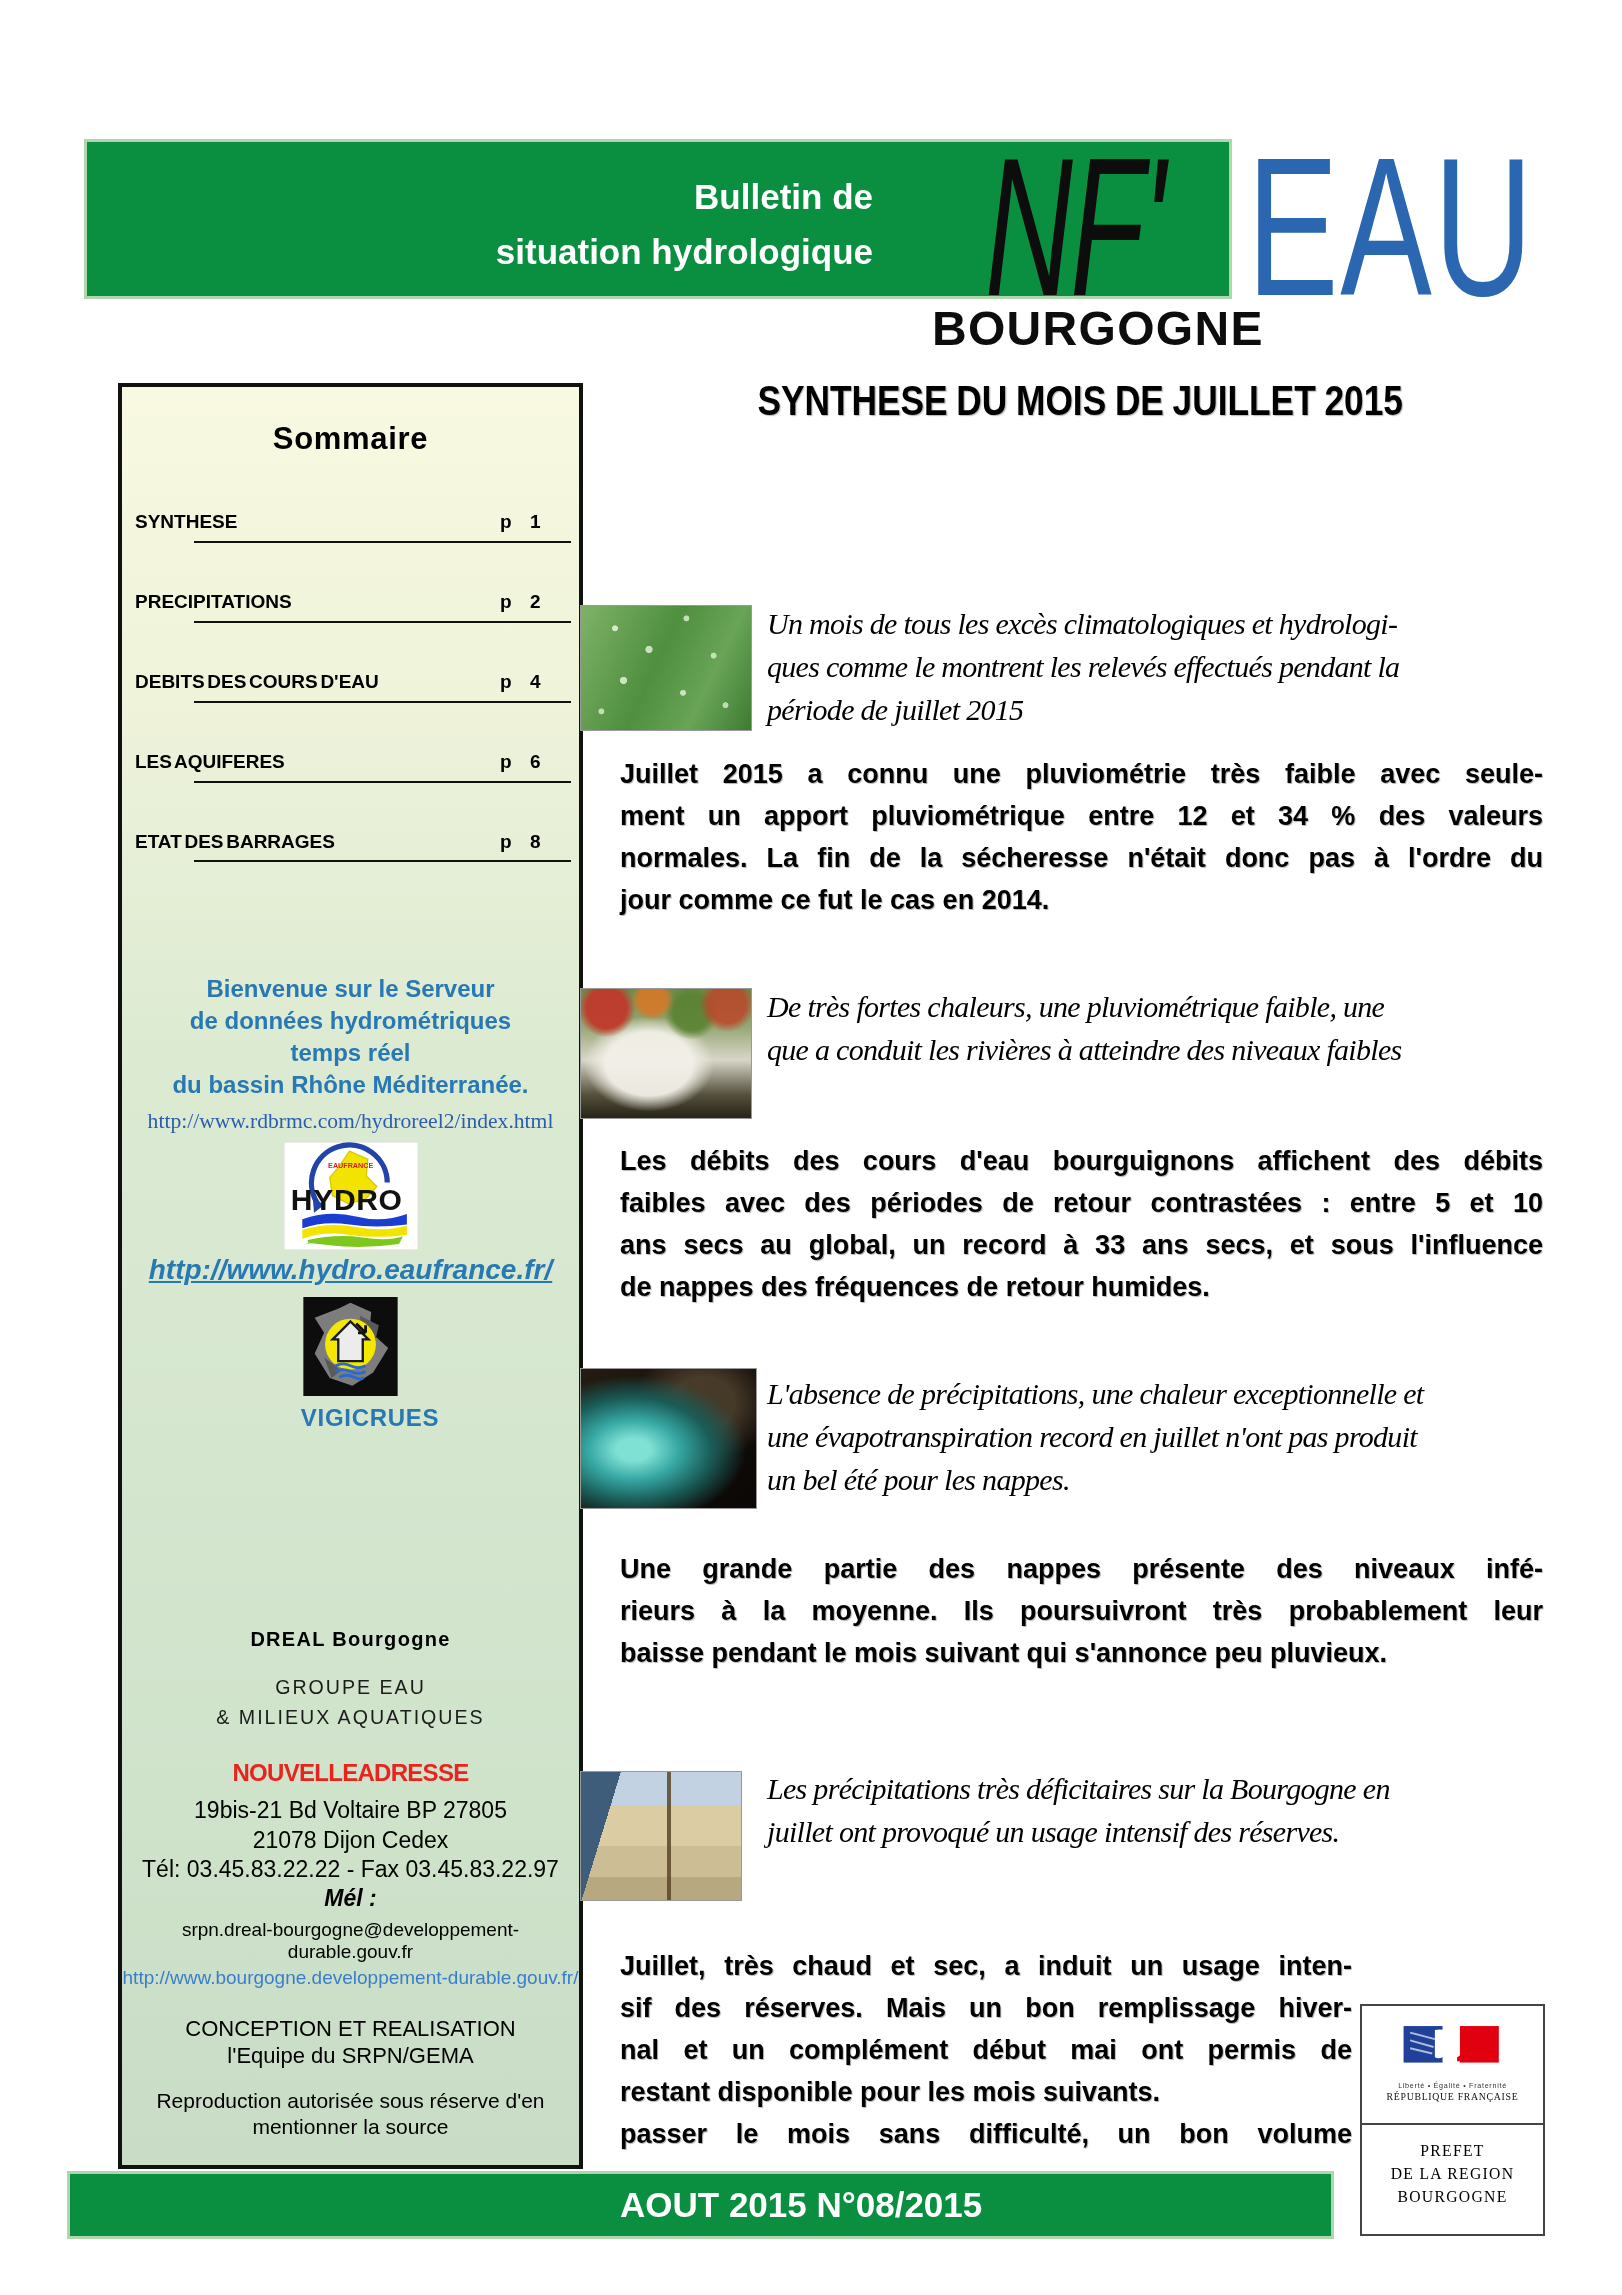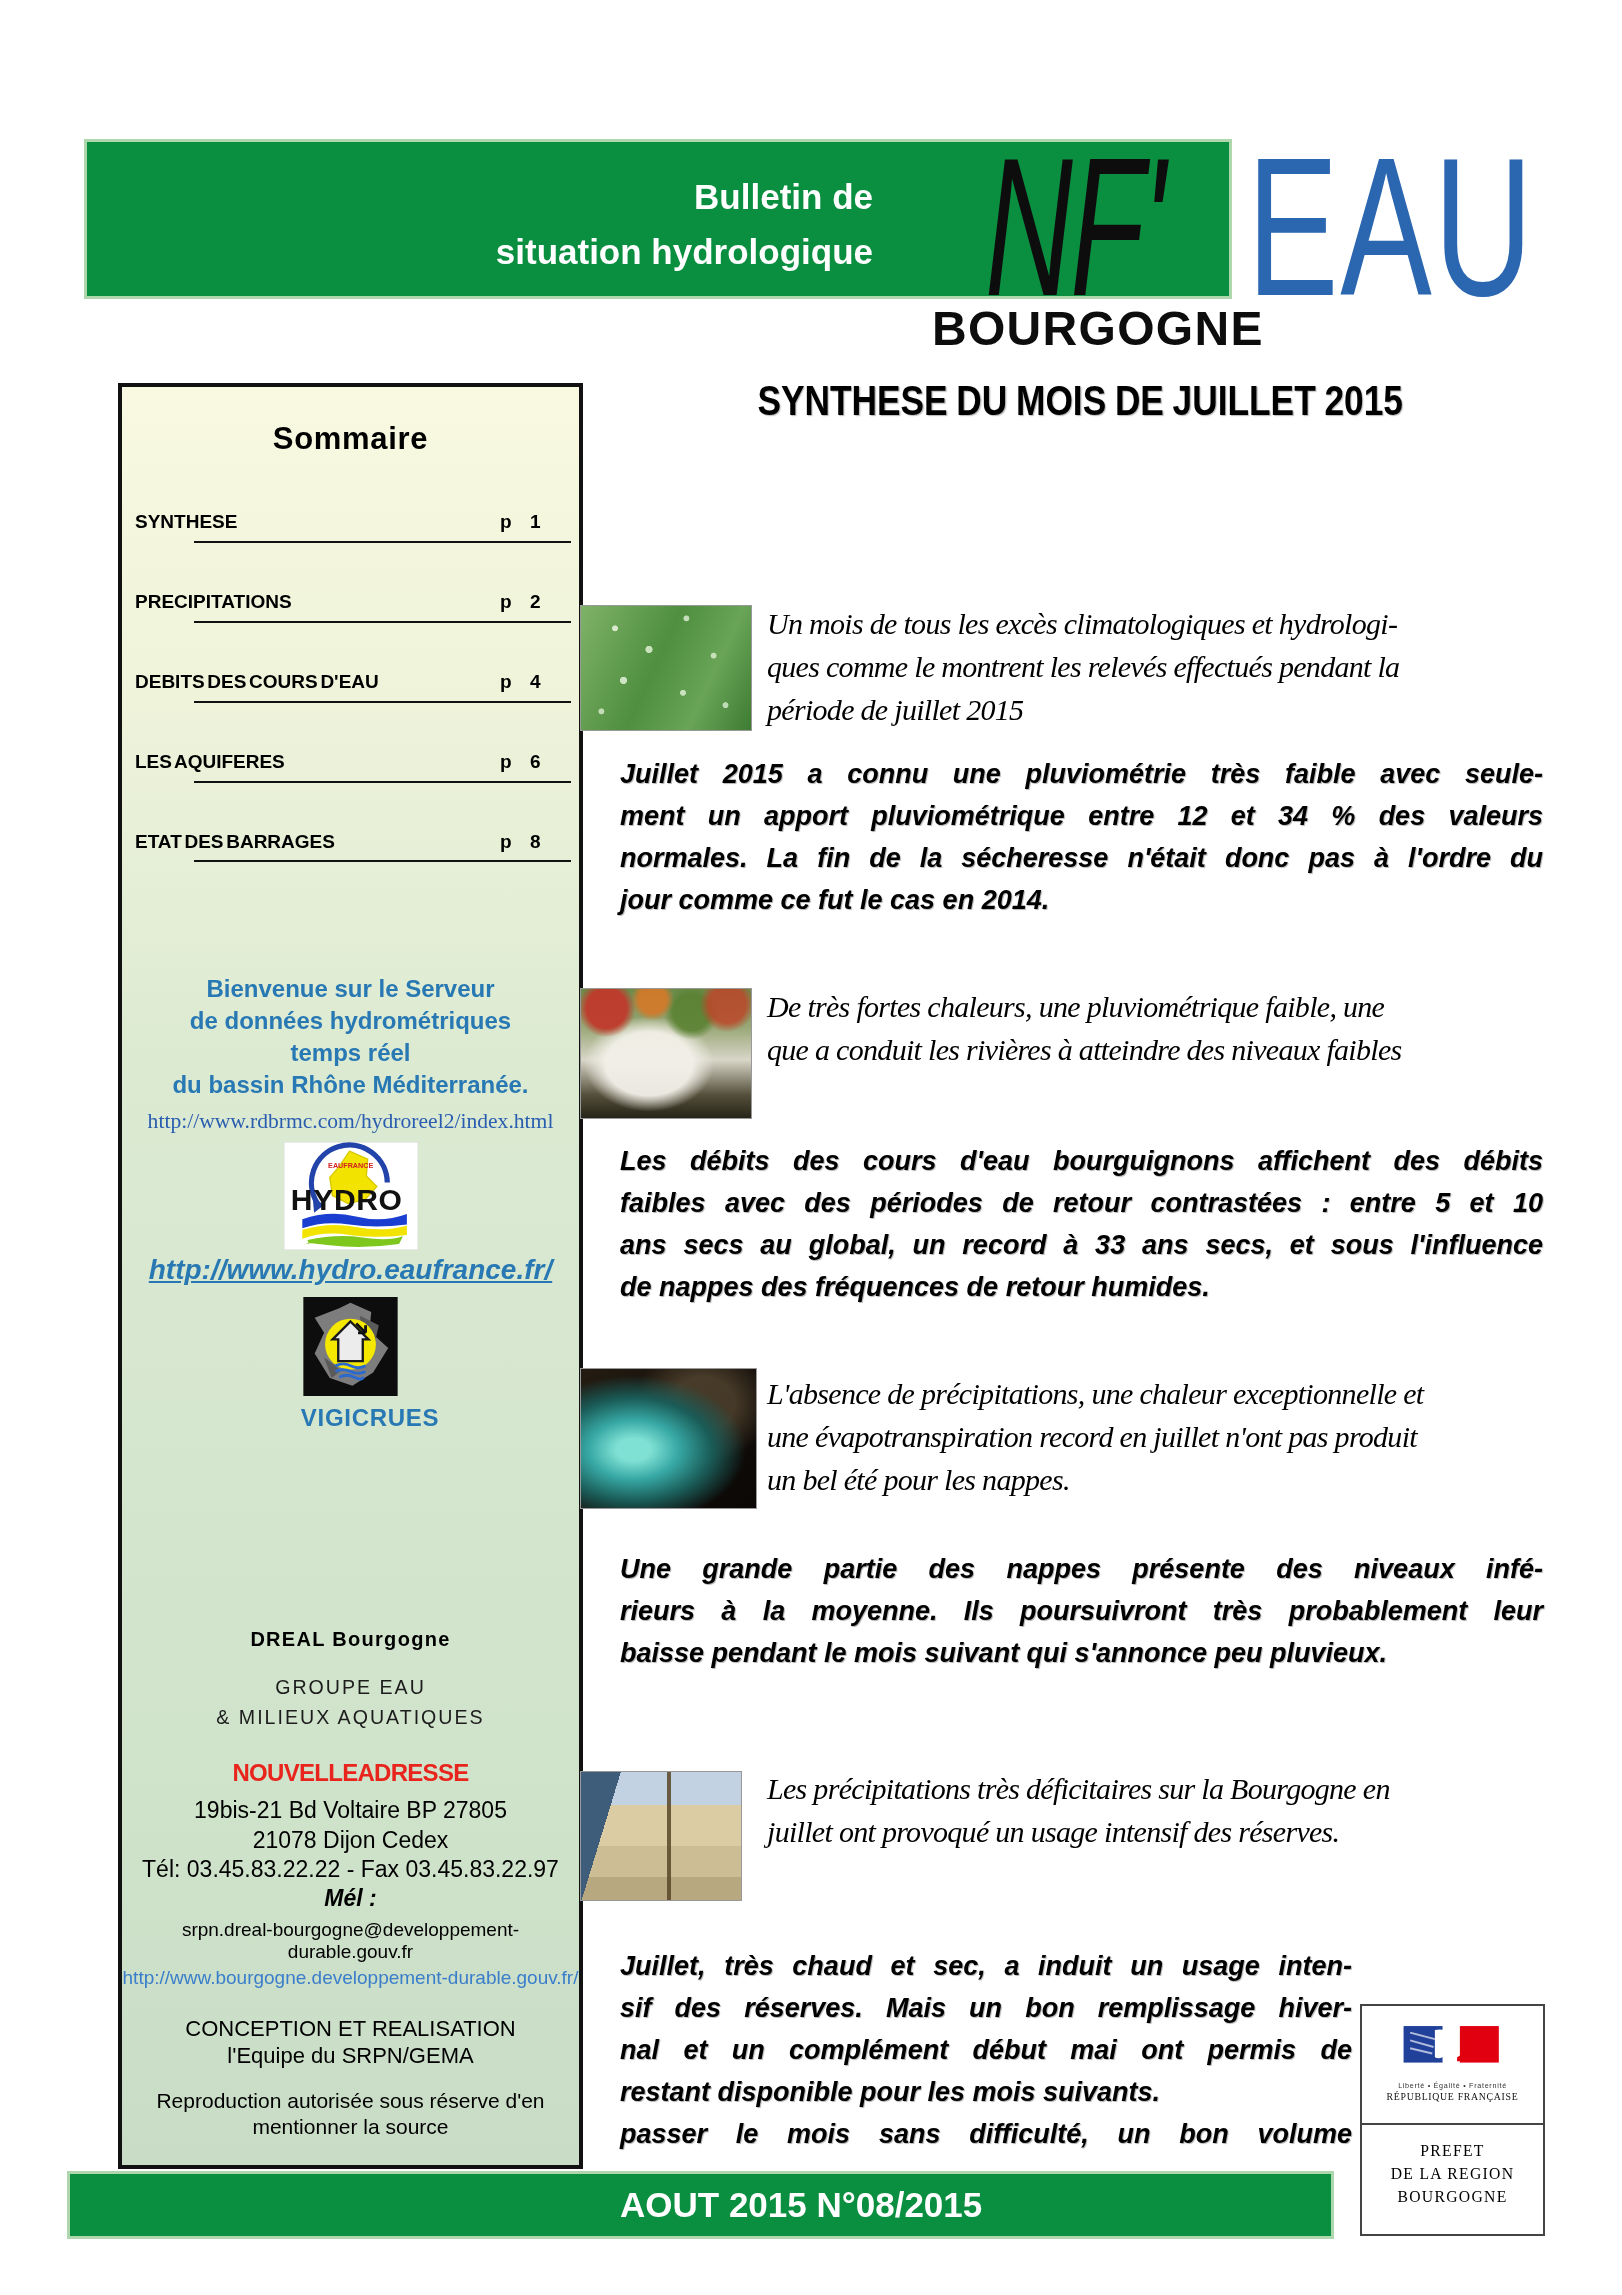--- a/index.html
+++ b/index.html
@@ -83,21 +83,21 @@
         radial-gradient(ellipse at 30% 58%,#7fe0d4 0 10%,#37a8a4 26%,#1a5c58 45%,transparent 65%),
         radial-gradient(ellipse at 70% 25%,rgba(120,100,70,.5) 0 18%,transparent 40%),
         linear-gradient(135deg,#241c12 0%,#140f0a 50%,#0a0706 100%);}
   .img-dam{left:580px;top:1771px;width:162px;height:130px;
       background:
         linear-gradient(90deg,transparent 0 54%,rgba(90,70,40,.85) 54% 56%,transparent 56.5%),
         linear-gradient(107deg,#3e5d7a 0 20%,rgba(62,93,122,0) 20%),
         linear-gradient(180deg,#c2d2e2 0 26%,#dccca4 26% 58%,#cdbd94 58% 82%,#b8a880 82%);}
   .quote{position:absolute;left:767px;width:824px;font-family:"Liberation Serif",serif;
       font-style:italic;font-size:30px;line-height:43px;color:#000;letter-spacing:-0.7px;}
-  .bodytxt{position:absolute;left:620px;width:923px;font-weight:bold;font-style:italic;
+  .bodytxt{position:absolute;left:620px;width:923px;font-weight:bold;
       font-size:27px;line-height:42px;color:#000;text-shadow:1px 1px 0.7px rgba(120,120,120,.55);}
   .bodytxt.narrow{width:732px;}
   .bline{text-align:justify;text-align-last:justify;white-space:nowrap;}
   .bline.last{text-align-last:left;}
 
   
   .footer-bar{position:absolute;left:67px;top:2171px;width:1267px;height:68px;
       background:#0a8f40;border:3.9px solid #aed7ae;box-sizing:border-box;}
   .footer-label{position:absolute;left:550px;top:10.5px;color:#fff;font-weight:bold;font-size:35px;}
 

